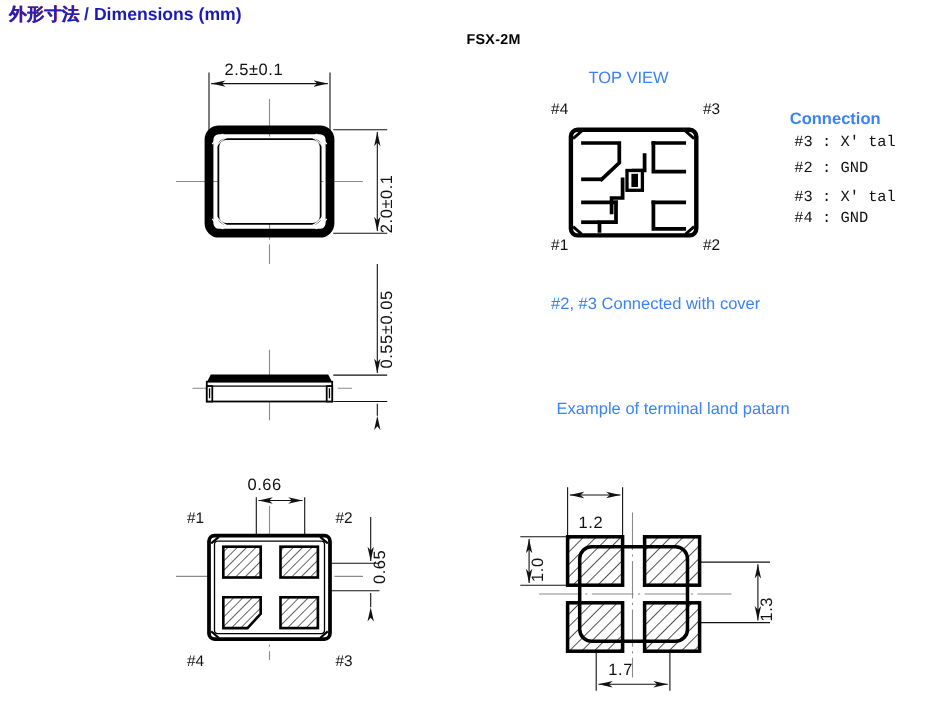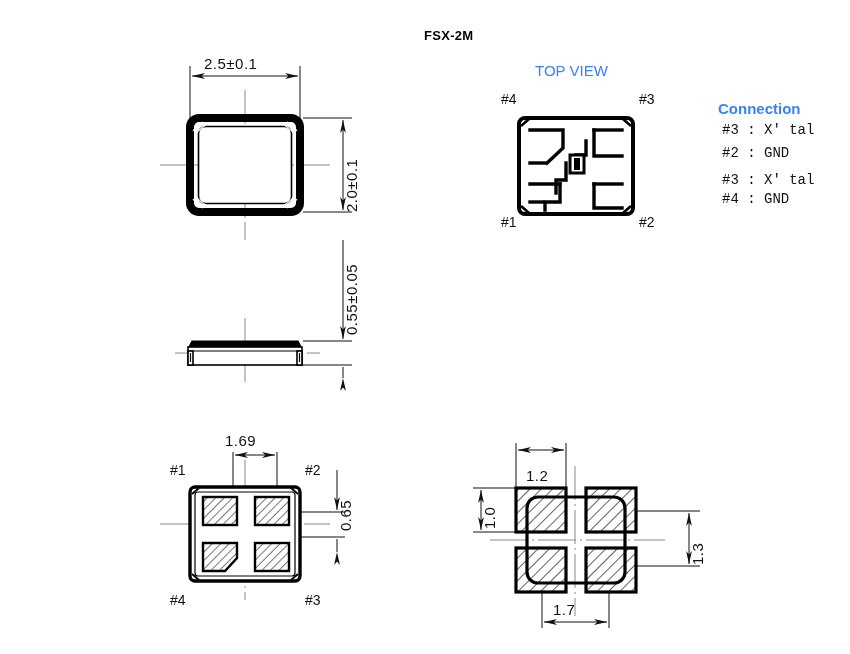--- a/index.html
+++ b/index.html
@@ -78,20 +78,25 @@
   }
 
   svg { display: block; }
   #vector-layer { left: 0; top: 0; }
 </style>
 </head>
 <body>
 
 <div id="page">
 
+  <div id="title-block" class="abs">
+    <span id="title-jp">外形寸法</span>
+    <span id="title-sep">/</span>
+    <span id="title-en">Dimensions (mm)</span>
+  </div>
 
   <div id="part-number" class="abs">FSX-2M</div>
 
   <svg id="vector-layer" class="abs" width="850" height="654" viewBox="0 0 850 654">
 
     <defs>
 
       <pattern id="hatch45" width="6" height="6" patternUnits="userSpaceOnUse" patternTransform="rotate(45)">
         <rect width="6" height="6" fill="#ffffff"></rect>
         <line x1="0" y1="0" x2="0" y2="6" stroke="#3a3a3a" stroke-width="1.4"></line>
@@ -259,22 +264,24 @@
   <div class="abs labeltext" style="left:639px; top:91px;">#3</div>
   <div class="abs labeltext" style="left:501px; top:214px;">#1</div>
   <div class="abs labeltext" style="left:639px; top:214px;">#2</div>
 
   <div class="abs heading bold" style="left:718px; top:100px;">Connection</div>
   <div class="abs mono" style="left:722px; top:122px;">#3 : X' tal</div>
   <div class="abs mono" style="left:722px; top:145px;">#2 : GND</div>
   <div class="abs mono" style="left:722px; top:172px;">#3 : X' tal</div>
   <div class="abs mono" style="left:722px; top:191px;text-align:center;">#4 : GND</div>
 
-
-  <div class="abs dimtext" style="left:225px; top:432px;">1.69</div>
+  <div class="abs heading" style="left:501px; top:268px;">#2, #3 Connected with cover</div>
+  <div class="abs heading" style="left:506px; top:363px;">Example of terminal land  patarn</div>
+
+  <div class="abs dimtext" style="left:225px; top:432px;">0.66</div>
   <div class="abs dimtext vert" style="left:337px; top:531px;">0.65</div>
   <div class="abs labeltext" style="left:170px; top:462px;">#1</div>
   <div class="abs labeltext" style="left:305px; top:462px;">#2</div>
   <div class="abs labeltext" style="left:170px; top:592px;">#4</div>
   <div class="abs labeltext" style="left:305px; top:592px;">#3</div>
 
   <div class="abs dimtext" style="left:526px; top:429px;margin-top:38px;">1.2</div>
   <div class="abs dimtext vert" style="left:481px; top:529px;">1.0</div>
   <div class="abs dimtext vert" style="left:689px; top:565px;">1.3</div>
   <div class="abs dimtext" style="left:553px; top:601px;">1.7</div>

